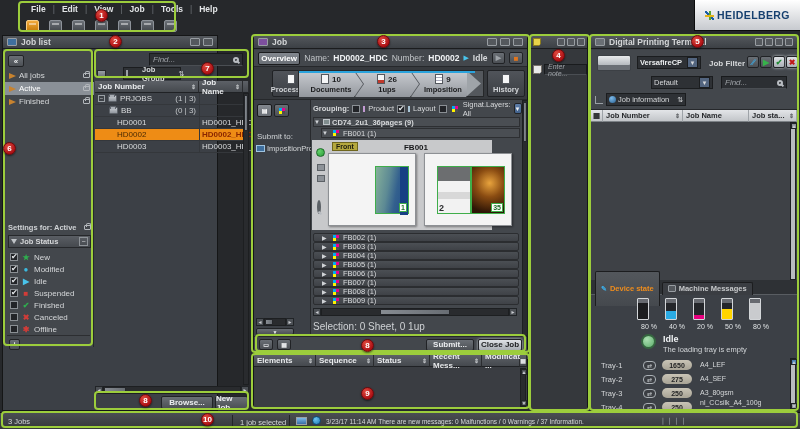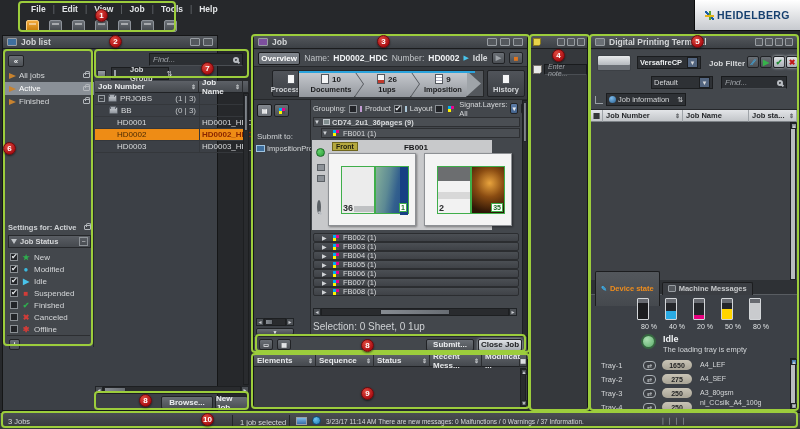--- a/index.html
+++ b/index.html
@@ -219,21 +219,21 @@
       <div class="btn abs" style="left:4px;top:288px;width:11px;height:11px">+</div>
       <div class="abs" style="left:2px;top:284px;width:83px;border-top:1px solid #2c2e31"></div>
     </div>
 
     <div class="abs" style="left:92px;top:15px;width:154px;height:30px">
       <div class="inp abs" style="left:54px;top:2px;width:94px;height:13px">
         <span>Find...</span>
         <span class="mag"></span>
       </div>
       <span class="abs" style="left:2px;top:19px;width:9px;height:8px;background:linear-gradient(#9aa0a6,#6a6f75);border:1px solid #26282b"></span>
-      <div class="abs flex" style="left:16px;top:16px;width:58px;height:13px;background:#2e3135;border:1px solid #1b1d1f;padding:0 2px;gap:14px">
+      <div class="abs flex" style="left:28px;top:16px;width:58px;height:13px;background:#2e3135;border:1px solid #1b1d1f;padding:0 2px;gap:14px">
         <span style="width:7px;height:7px;border:1px solid #9aa0a5"></span>
         <span style="font-size:7.5px;font-weight:bold">Job Group</span>
         <span style="margin-left:auto;font-size:7px">⇅</span>
       </div>
     </div>
 
     <div class="abs flex" style="left:92px;top:45px;width:154px;height:12px">
       <div class="th" style="width:104px;height:12px">
         <span>Job Number</span>
           <span class="sort">⇕</span>
@@ -380,21 +380,21 @@
         <span class="track" style="flex:1;height:8px">
             <span class="thumb" style="display:block;width:8px;height:6px"></span>
           </span>
         <span class="sarrow" style="width:8px;height:8px">►</span>
       </div>
       <div class="btn abs" style="left:2px;top:228px;width:38px;height:7px;font-size:5px">▼</div>
     </div>
 
     <div class="abs" style="left:57px;top:64px;width:211px;height:236px;background:#43474c">
       <div class="abs flex" style="left:2px;top:2px;width:207px;height:13px;gap:3px;font-size:7.5px">
-        <span style="font-weight:normal">Grouping:</span>
+        <span style="font-weight:bold">Grouping:</span>
         <span class="cb"></span>
         <span style="width:6px;height:6px;background:#8e44ad;border:1px solid #c39bd3"></span>
         <span>Product</span>
         <span class="cb checked"></span>
         <span style="width:6px;height:6px;background:#5d8aa8;border:1px solid #aac6d8"></span>
         <span>Layout</span>
         <span class="cb"></span>
         <span class="cmyk"></span>
         <span>Signat.Layers: All</span>
         <span class="btn" style="width:13px;height:11px;margin-left:auto;font-size:6px;background:linear-gradient(#5d7da8,#42628c);">▼</span>
@@ -413,24 +413,20 @@
 
       <div class="abs" style="left:1px;top:40px;width:180px;height:90px;background:#c8c9cb">
         <span class="abs" style="left:4px;top:8px;width:9px;height:9px;border-radius:50%;background:radial-gradient(circle at 35% 30%,#63d06a,#2e9e3c);border:1px solid #1d6b28"></span>
         <span class="abs" style="left:5px;top:24px;width:8px;height:7px;background:#8d9298;border:1px solid #5c6166"></span>
         <span class="abs" style="left:5px;top:35px;width:8px;height:7px;background:#8d9298;border:1px solid #5c6166"></span>
         <span class="mag abs" style="left:5px;top:62px;border-color:#5c6166"></span>
         <span class="abs" style="left:20px;top:2px;background:#b5a83e;color:#1e1d10;font-size:7px;font-weight:bold;padding:0 3px;border:1px solid #6f661d">Front</span>
         <span class="abs" style="left:0;top:3px;width:208px;text-align:center;font-size:8px;font-weight:bold;color:#17181a">FB001</span>
 
         <div class="abs" style="left:16px;top:13px;width:88px;height:73px;background:#f4f4f4;border:1px solid #8d9094;box-shadow:1px 1px 2px rgba(0,0,0,.4)">
-          <div class="abs" style="left:12px;top:12px;width:34px;height:48px;background:#ececec;border:1px solid #3fae4a">
-            <span class="abs" style="left:1px;bottom:0;font-size:9px;font-weight:bold;color:#2c2d2f">36</span>
-            <span class="abs" style="left:12px;bottom:1px;width:20px;height:6px;background:#bfc1c3"></span>
-          </div>
           <div class="abs" style="left:46px;top:12px;width:34px;height:48px;border:1px solid #3fae4a;background:linear-gradient(100deg,#86b09a 0%,#5d8a94 38%,#33608e 62%,#1d4b88 100%)">
             <span class="abs" style="right:0;top:0;width:8px;height:48px;background:#174084"></span>
             <span class="abs" style="right:1px;bottom:1px;background:#fff;border:1px solid #3fae4a;color:#1c6b28;font-size:7px;font-weight:bold;padding:0 1px">1</span>
           </div>
         </div>
 
         <div class="abs" style="left:112px;top:13px;width:88px;height:73px;background:#f4f4f4;border:1px solid #8d9094;box-shadow:1px 1px 2px rgba(0,0,0,.4)">
           <div class="abs" style="left:12px;top:12px;width:34px;height:48px;border:1px solid #3fae4a;background:linear-gradient(#6c6e70 0 30%,#f2f2f2 30% 55%,#d8d8d8 55% 70%,#f2f2f2 70% 100%)">
             <span class="abs" style="left:1px;bottom:0;font-size:9px;font-weight:bold;color:#2c2d2f">2</span>
           </div>
@@ -477,20 +473,25 @@
             <span class="cmyk"></span>
             <span>FB007 (1)</span>
           </div>
 
           <div class="fbrow">
             <span class="exp">▶</span>
             <span class="cmyk"></span>
             <span>FB008 (1)</span>
           </div>
 
+          <div class="fbrow">
+            <span class="exp">▶</span>
+            <span class="cmyk"></span>
+            <span>FB009 (1)</span>
+          </div>
         </div>
 
       <div class="abs flex" style="left:2px;top:208px;width:204px;height:8px">
         <span class="sarrow" style="width:8px;height:8px">◄</span>
         <span class="track" style="flex:1;height:8px">
             <span class="thumb" style="display:block;width:70px;height:6px;margin-left:58px"></span>
           </span>
         <span class="sarrow" style="width:8px;height:8px">►</span>
       </div>
       <div class="abs" style="left:2px;top:221px;font-size:10px;color:#cfd2d5">Selection: 0 Sheet, 0 1up</div>

